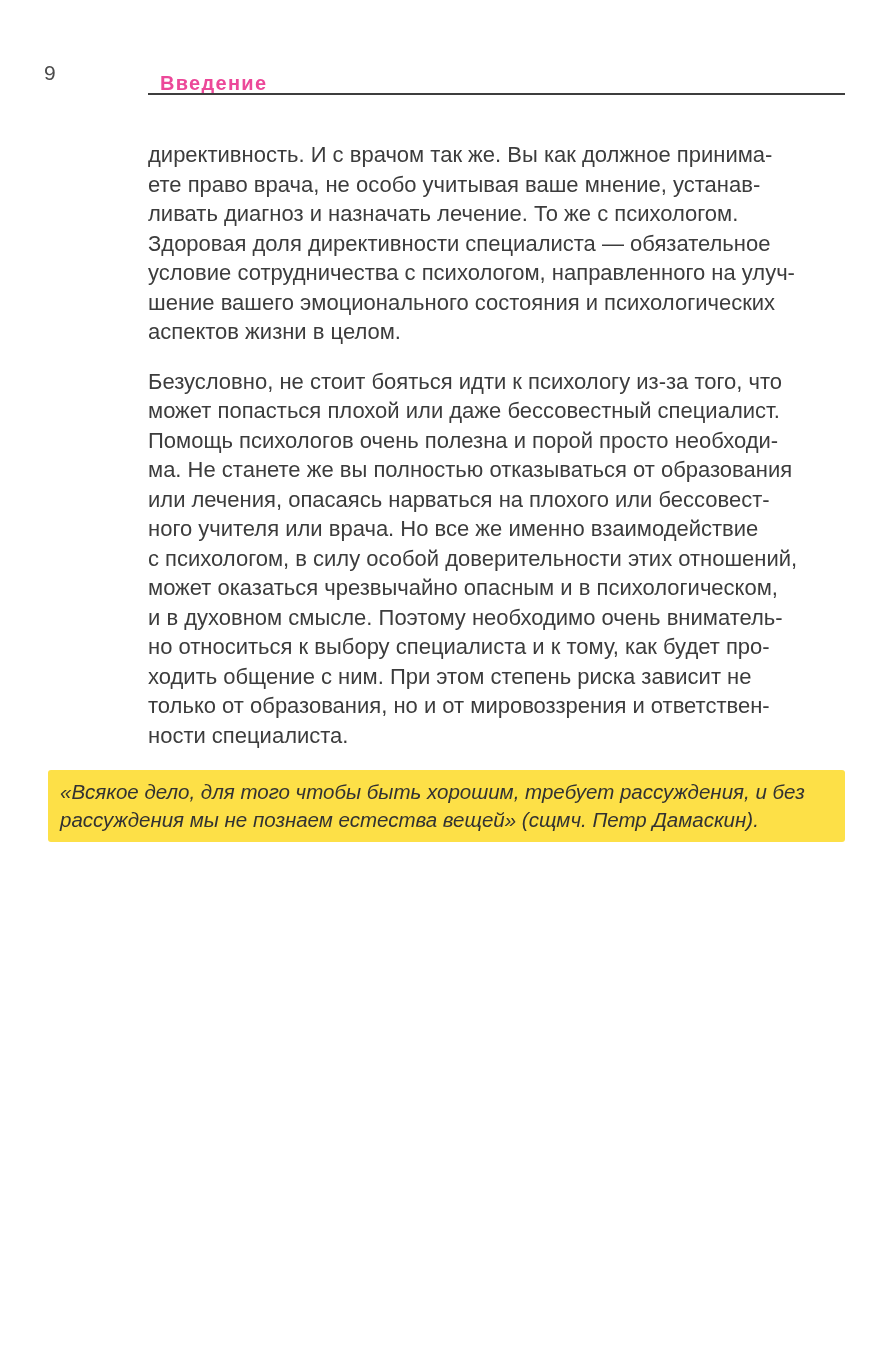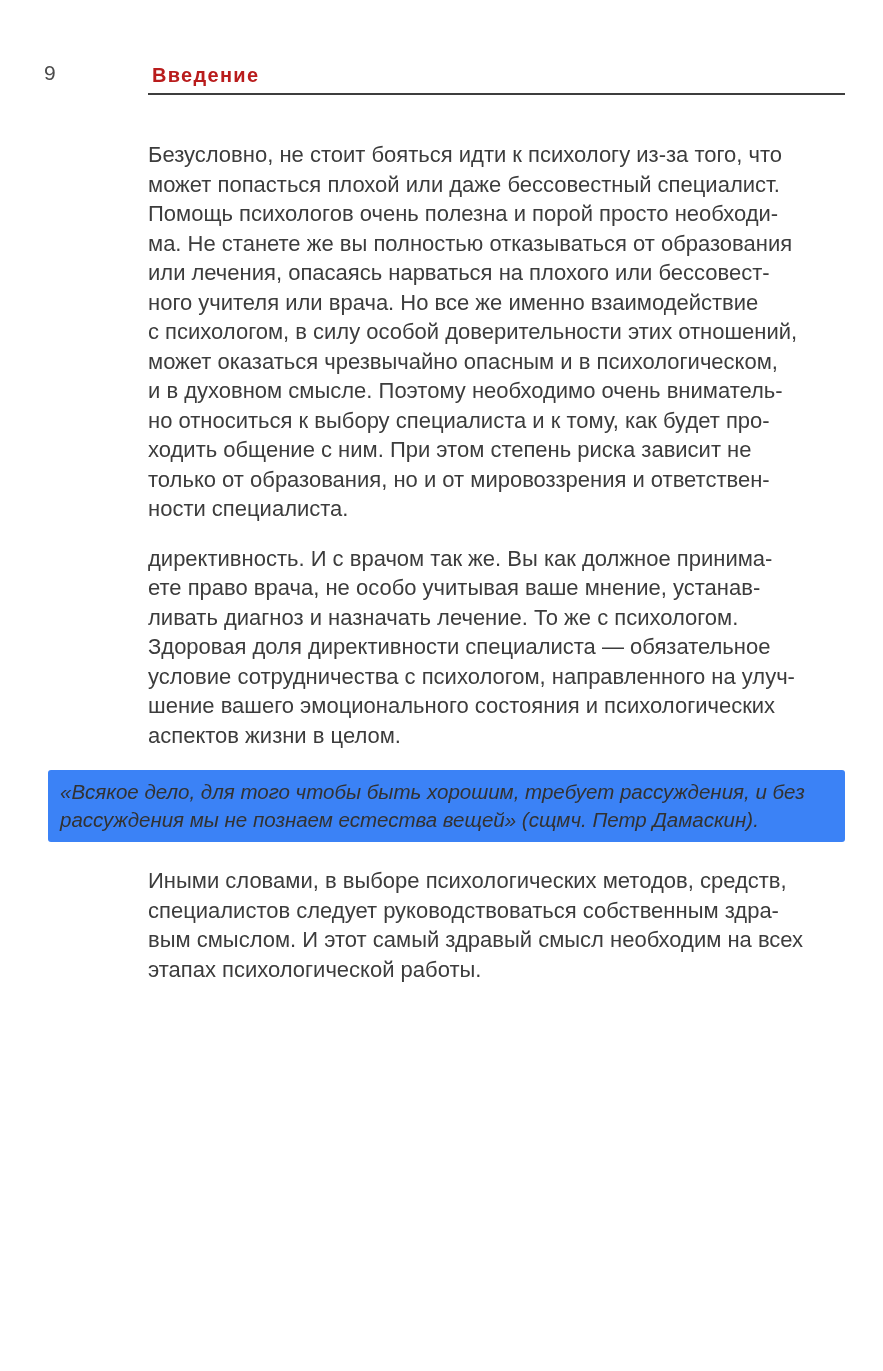--- a/index.html
+++ b/index.html
@@ -24,25 +24,25 @@
     position: absolute;
     left: 44px;
     top: 61px;
     font-size: 21px;
     color: #4b4b4b;
   }
   .chapter-title {
     position: absolute;
     left: 148px;
     top: 60px;
-    margin: 4px;
+    margin: 12px;
     font-size: 20px;
     font-weight: bold;
     letter-spacing: 1.3px;
-    color: #b91c1c;
+    color: #ec4899;
   }
   .header-rule {
     position: absolute;
     left: 148px;
     top: 93px;
     width: 697px;
     height: 2px;
     background: #3e3e3e;
   }
   .body-text {
@@ -53,21 +53,21 @@
   }
   .body-text p {
     margin: 0 0 20px 0;
     font-size: 22px;
     line-height: 29.5px;
     color: #3c3c3c;
     white-space: pre-line;
   }
   .quote-block {
     margin: 14px 0 24px -100px;
-    background: #3b82f6;
+    background: #fde047;
     border-radius: 3px;
     padding: 8px 14px 8px 12px;
     font-style: italic;
     font-size: 20.5px;
     line-height: 28px;
     color: #323232;
     white-space: pre-line;
   }
 </style>
 </head>
@@ -76,47 +76,43 @@
 <div class="page">
 
   <span class="page-number">9</span>
 
   <h1 class="chapter-title">Введение</h1>
 
   <div class="header-rule"></div>
 
   <main class="body-text">
 
+    <p>директивность. И с врачом так же. Вы как должное принима-
+ете право врача, не особо учитывая ваше мнение, устанав-
+ливать диагноз и назначать лечение. То же с психологом.
+Здоровая доля директивности специалиста — обязательное
+условие сотрудничества с психологом, направленного на улуч-
+шение вашего эмоционального состояния и психологических
+аспектов жизни в целом.</p>
+
     <p>Безусловно, не стоит бояться идти к психологу из-за того, что
 может попасться плохой или даже бессовестный специалист.
 Помощь психологов очень полезна и порой просто необходи-
 ма. Не станете же вы полностью отказываться от образования
 или лечения, опасаясь нарваться на плохого или бессовест-
 ного учителя или врача. Но все же именно взаимодействие
 с психологом, в силу особой доверительности этих отношений,
 может оказаться чрезвычайно опасным и в психологическом,
 и в духовном смысле. Поэтому необходимо очень вниматель-
 но относиться к выбору специалиста и к тому, как будет про-
 ходить общение с ним. При этом степень риска зависит не
 только от образования, но и от мировоззрения и ответствен-
 ности специалиста.</p>
 
-    <p>директивность. И с врачом так же. Вы как должное принима-
-ете право врача, не особо учитывая ваше мнение, устанав-
-ливать диагноз и назначать лечение. То же с психологом.
-Здоровая доля директивности специалиста — обязательное
-условие сотрудничества с психологом, направленного на улуч-
-шение вашего эмоционального состояния и психологических
-аспектов жизни в целом.</p>
-
 
 
     <blockquote class="quote-block">«Всякое дело, для того чтобы быть хорошим, требует рассуждения, и без
 рассуждения мы не познаем естества вещей» (сщмч. Петр Дамаскин).</blockquote>
 
-    <p>Иными словами, в выборе психологических методов, средств,
-специалистов следует руководствоваться собственным здра-
-вым смыслом. И этот самый здравый смысл необходим на всех
-этапах психологической работы.</p>
 
   </main>
 
 </div>
 
 </body></html>

